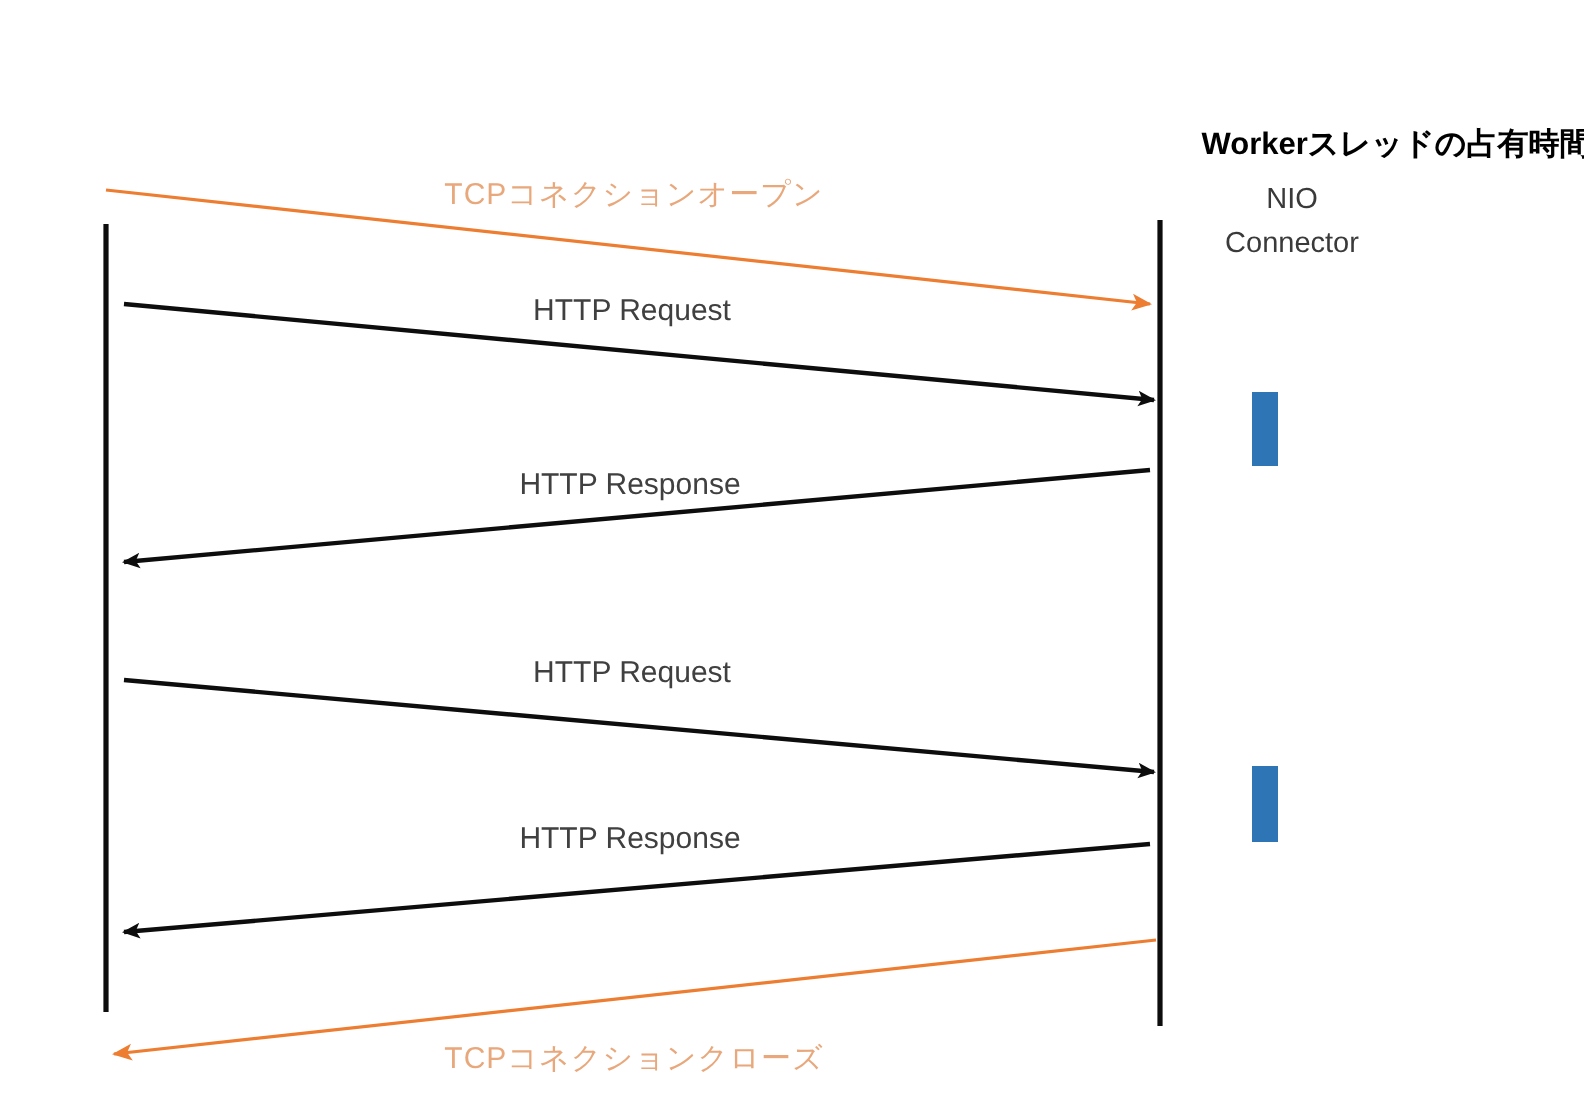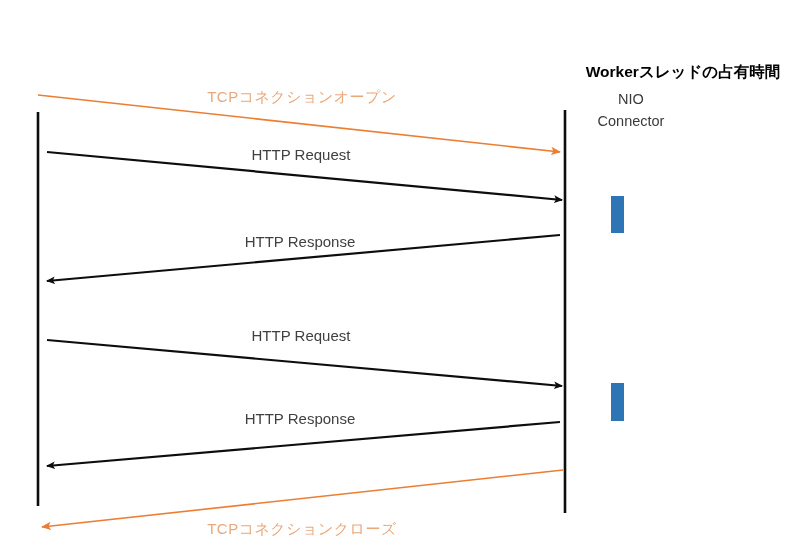--- a/index.html
+++ b/index.html
@@ -10,21 +10,21 @@
   }
   body {
     width: 792px;
     height: 553px;
     font-family: "Liberation Sans", "DejaVu Sans", sans-serif;
     overflow: hidden;
     position: relative;
   }
   #canvas {
     position: absolute;
-    left: 0;
+    left: 15px;
     top: 0;
     width: 760px;
     height: 553px;
     border-radius: 10px;
   }
   .diagram-svg {
     display: block;
     width: 792px;
     height: 553px;
   }

